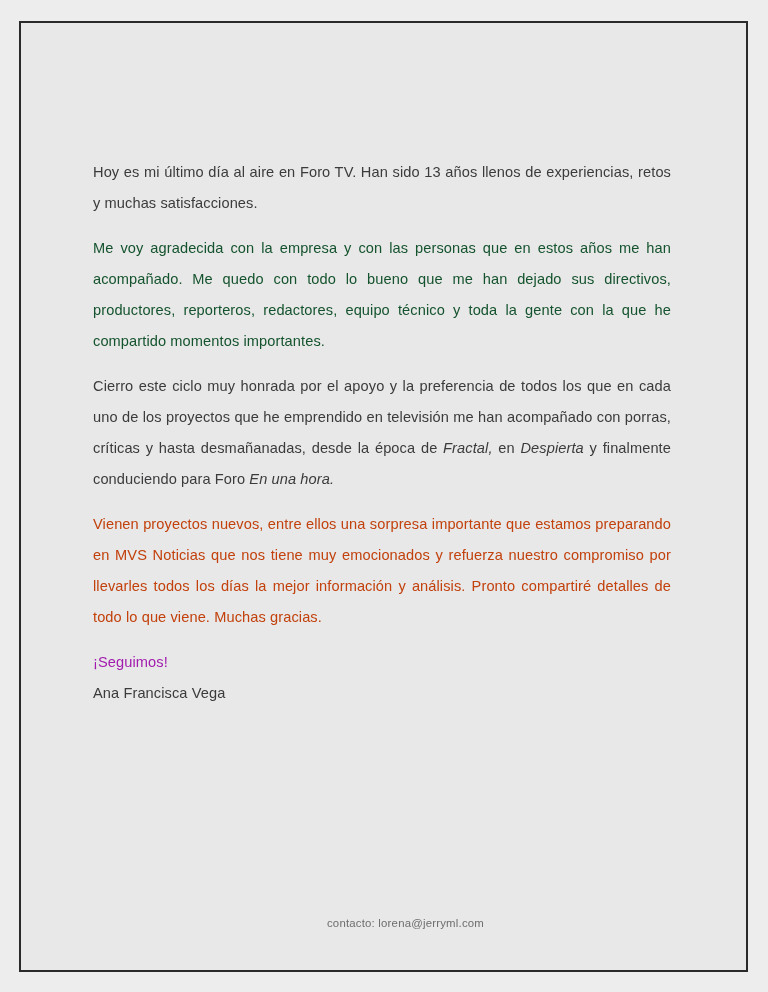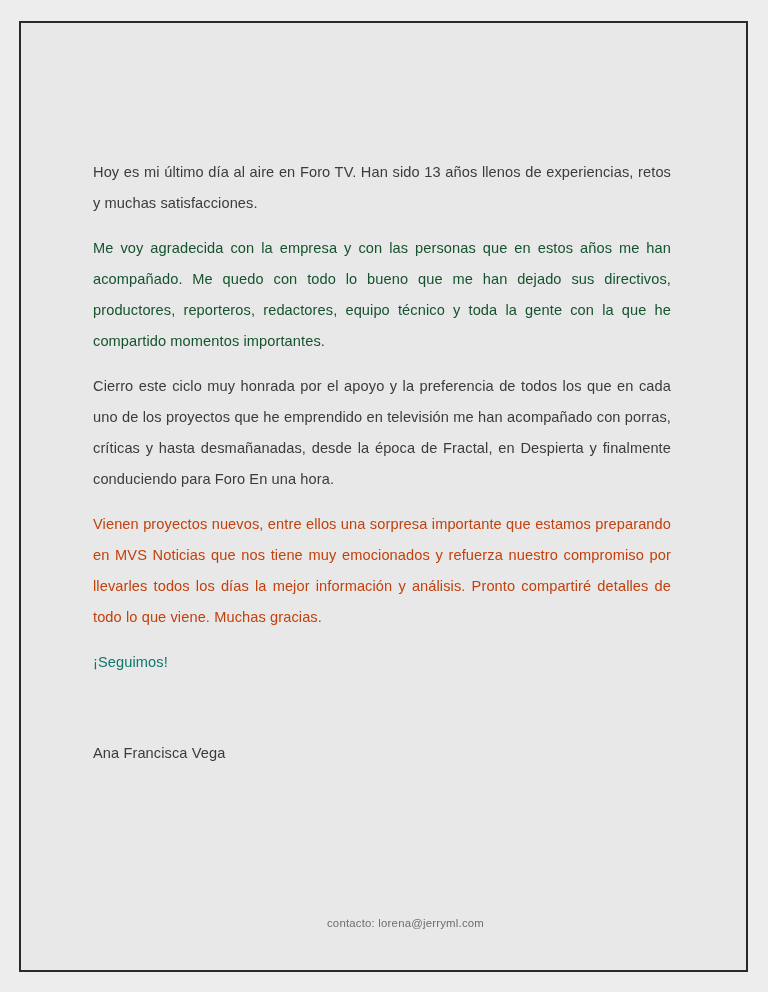--- a/index.html
+++ b/index.html
@@ -43,33 +43,33 @@
     text-align: justify;
     text-justify: inter-word;
     letter-spacing: 0.1px;
   }
 
   .paragraph:last-child {
     margin-bottom: 0;
   }
 
   .title-italic {
+    font-style: italic;
   }
 
   .closing-line {
     margin: 0;
     font-size: 14.6px;
     line-height: 31px;
     color: #3b3b3d;
     text-align: left;
     letter-spacing: 0.1px;
   }
 
   .signature-block {
-    margin-top: 60px;
   }
 
   .signature-name {
     margin: 0;
     font-size: 14.6px;
     line-height: 31px;
     color: #3b3b3d;
     text-align: left;
     letter-spacing: 0.1px;
   }
@@ -94,21 +94,21 @@
   <div class="letter-body">
 
     <p class="paragraph" style="color: rgb(59, 59, 61);"><span>Hoy es mi último día al aire en Foro TV. Han sido 13 años llenos de experiencias, retos y muchas satisfacciones.</span></p>
 
     <p class="paragraph" style="color: #14532d;"><span>Me voy agradecida con la empresa y con las personas que en estos años me han acompañado. Me quedo con todo lo bueno que me han dejado sus directivos, productores, reporteros, redactores, equipo técnico y toda la gente con la que he compartido momentos importantes.</span></p>
 
     <p class="paragraph" style="color: rgb(59, 59, 61);"><span>Cierro este ciclo muy honrada por el apoyo y la preferencia de todos los que en cada uno de los proyectos que he emprendido en televisión me han acompañado con porras, críticas y hasta desmañanadas, desde la época de </span><span class="title-italic">Fractal,</span><span> en </span><span class="title-italic">Despierta</span><span> y finalmente conduciendo para Foro </span><span class="title-italic">En una hora.</span></p>
 
     <p class="paragraph" style="color: #c2410c;"><span>Vienen proyectos nuevos, entre ellos una sorpresa importante que estamos preparando en MVS Noticias que nos tiene muy emocionados y refuerza nuestro compromiso por llevarles todos los días la mejor información y análisis. Pronto compartiré detalles de todo lo que viene. Muchas gracias.</span></p>
 
-    <p class="closing-line" style="color: #0f766e;">¡Seguimos!</p>
+    <p class="closing-line" style="color: #a21caf;">¡Seguimos!</p>
 
     <div class="signature-block">
       <p class="signature-name" style="color: rgb(59, 59, 61);">Ana Francisca Vega</p>
     </div>
 
   </div>
 
   <div class="footer-contact" style="color: rgb(109, 109, 112);">contacto: lorena@jerryml.com</div>
 
 </div>

